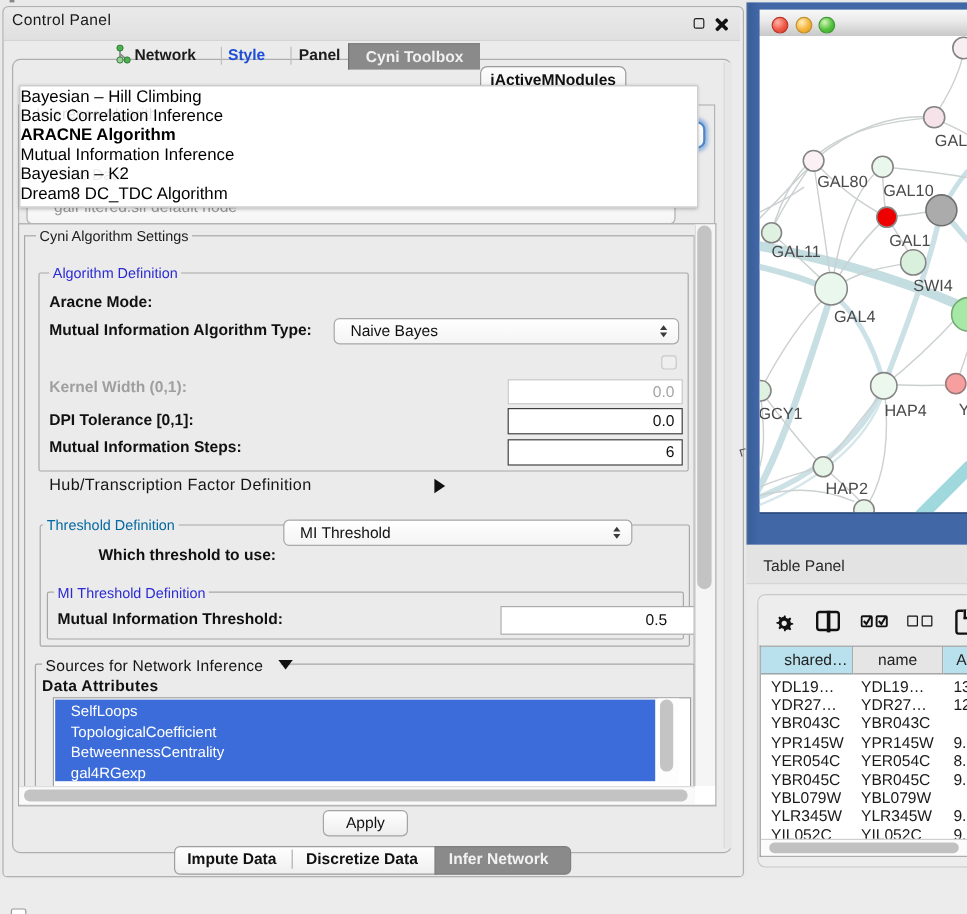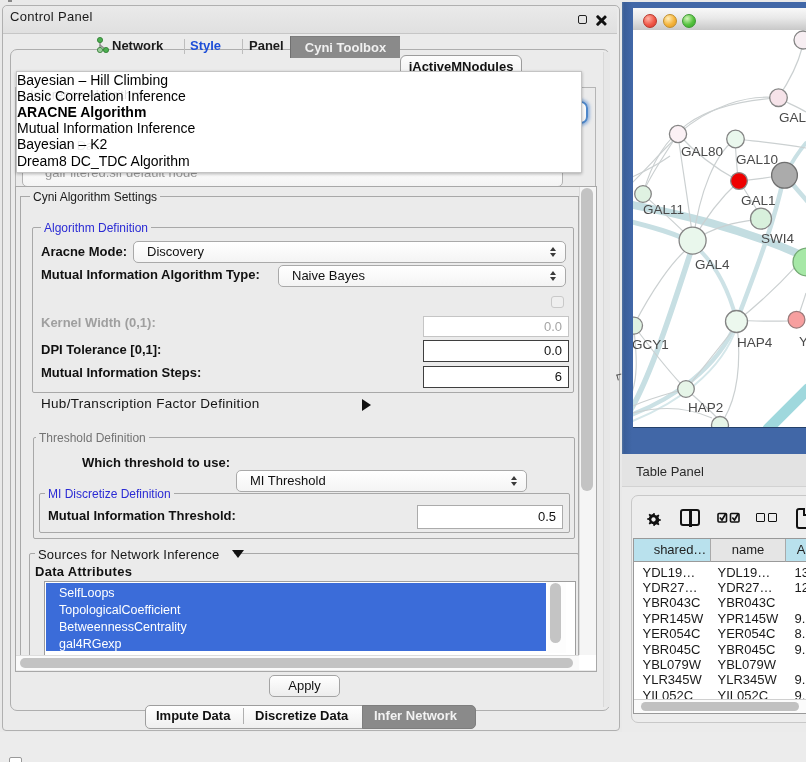--- a/index.html
+++ b/index.html
@@ -213,24 +213,20 @@
        border:1px solid #a8a8a8;"></div>
 
   <div class="group" style="left:20px;top:196px;width:557px;height:459px;border-radius:0;">
     <span class="gtitle" style="left:9px;color:#1b1b1b;">Cyni Algorithm Settings</span>
   </div>
 
   <div class="group" style="left:32px;top:227px;width:540px;height:164px;">
     <span class="gtitle" style="color:#2b2bd4;">Algorithm Definition</span>
   </div>
   <div class="lbl abs" style="left:41px;top:244px;">Aracne Mode:</div>
-  <div class="combo" style="left:133px;top:241px;width:431px;height:20px;">
-    <span class="ctext">Discovery</span>
-      <span class="spin"></span>
-  </div>
   <div class="lbl abs" style="left:41px;top:267px;">Mutual Information Algorithm Type:</div>
   <div class="combo" style="left:278px;top:265px;width:286px;height:20px;">
     <span class="ctext">Naive Bayes</span>
       <span class="spin"></span>
   </div>
   <div class="abs" style="left:551px;top:296px;width:11px;height:10px;background:#efefef;
        border:1px solid #c9c9c9;border-radius:3px;"></div>
   <div class="lbl abs dis" style="left:41px;top:315px;">Kernel Width (0,1):</div>
   <div class="tfield" style="left:423px;top:316px;width:138px;height:19px;border:1px solid #c5c5c5;
        color:#a5a5a5;line-height:19px;padding-right:6px;">0.0</div>
@@ -239,33 +235,33 @@
        line-height:20px;padding-right:6px;">0.0</div>
   <div class="lbl abs" style="left:41px;top:365px;">Mutual Information Steps:</div>
   <div class="tfield" style="left:423px;top:366px;width:138px;height:20px;border:1px solid #3f3f3f;
        line-height:20px;padding-right:6px;">6</div>
 
   <div class="abs" style="left:41px;top:396px;font-size:13.5px;letter-spacing:0.3px;color:#151515;">Hub/Transcription Factor Definition</div>
   <div class="abs" style="left:362px;top:399px;width:0;height:0;border-top:6px solid transparent;
        border-bottom:6px solid transparent;border-left:9px solid #111;"></div>
 
   <div class="group" style="left:33px;top:437px;width:540px;height:100px;">
-    <span class="gtitle" style="left:2px;color:#737373;">Threshold Definition</span>
+    <span class="gtitle" style="left:2px;color:#0369a1;">Threshold Definition</span>
   </div>
   <div class="lbl abs" style="left:82px;top:455px;">Which threshold to use:</div>
-  <div class="combo" style="left:236px;top:470px;width:289px;height:20px;">
+  <div class="combo" style="left:236px;top:433px;width:289px;height:20px;">
     <span class="ctext">MI Threshold</span>
       <span class="spin"></span>
   </div>
   <div class="group" style="left:39px;top:493px;width:529px;height:38px;">
-    <span class="gtitle" style="left:5px;color:#2b2bd4;">MI Discretize Definition</span>
+    <span class="gtitle" style="left:5px;color:#2b2bd4;">MI Threshold Definition</span>
   </div>
   <div class="lbl abs" style="left:48px;top:508px;">Mutual Information Threshold:</div>
   <div class="tfield" style="left:417px;top:505px;width:138px;height:22px;border:1px solid #ababab;
-       line-height:22px;padding-right:6px;">0.5</div>
+       line-height:22px;padding-right:22px;">0.5</div>
 
   <div class="group" style="left:29px;top:553px;width:548px;height:102px;">
     <span class="gtitle" style="left:5px;color:#151515;font-size:13px;letter-spacing:0.2px;">Sources for Network Inference &nbsp;&nbsp;</span>
   </div>
   <div class="abs" style="left:232px;top:550px;width:0;height:0;border-left:6px solid transparent;
        border-right:6px solid transparent;border-top:8px solid #111;z-index:3;"></div>
   <div class="lbl abs" style="left:35px;top:563.5px;letter-spacing:0.3px;">Data Attributes</div>
 
   <div class="abs" style="left:44px;top:581px;width:530px;height:73px;background:#fff;border:1px solid #9e9e9e;"></div>
   <div class="abs" style="left:46px;top:583px;width:500px;height:68px;background:#3b6cd9;"></div>

